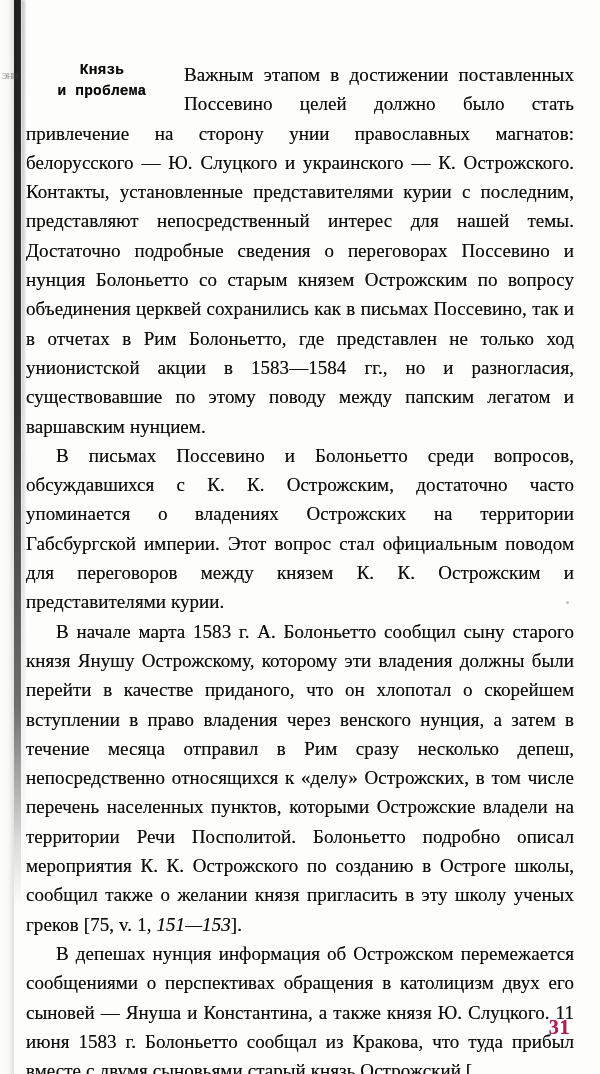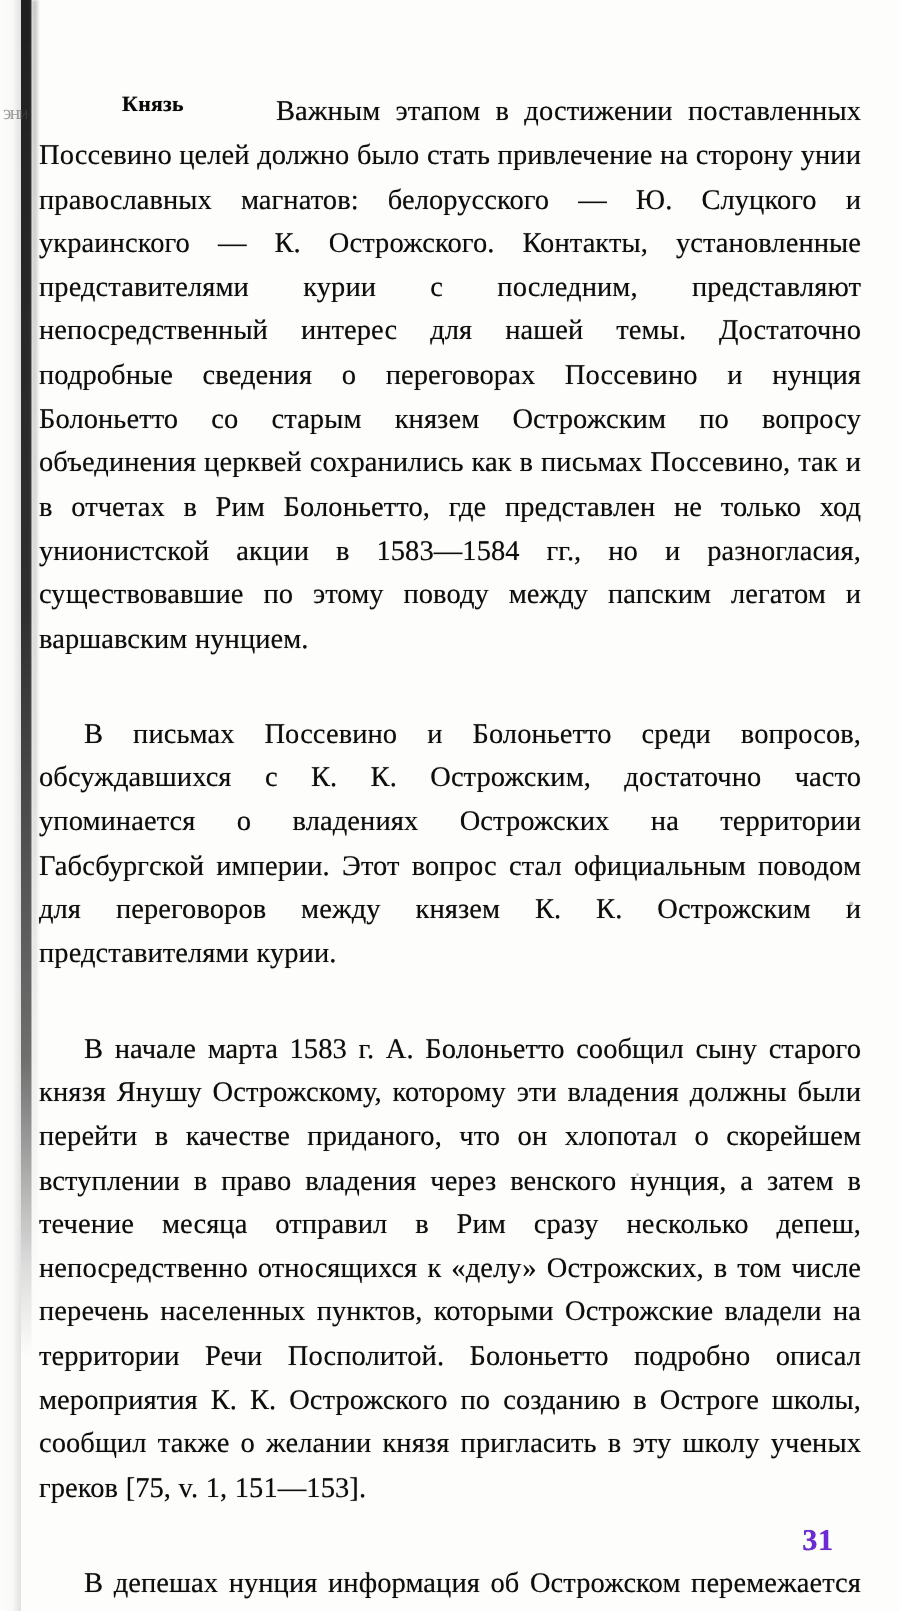--- a/index.html
+++ b/index.html
@@ -87,79 +87,81 @@
   .side-heading {
     float: left;
     width: 152px;
     margin: 0 6px 0 0;
     text-align: center;
     font-weight: bold;
     font-size: 14.5px;
     line-height: 20.5px;
     letter-spacing: 0.2px;
     color: #080808;
+    font-family: Liberation Mono, monospace;
   }
   .side-heading .l {
     display: block;
     white-space: nowrap;
   }
 
   p.body {
     margin: 0;
     font-size: 19px;
     line-height: 29.3px;
     text-align: justify;
     text-justify: inter-word;
     letter-spacing: 0.05px;
     word-spacing: 0.2px;
     hyphens: none;
   }
   p.body.indent {
     text-indent: 30px;
-    margin-top: 34px;
   }
   p.body.first {
     text-indent: 0;
   }
 
   .it {
+    font-style: italic;
   }
 
   
   #page .textblock,
   #page .folio {
     text-shadow: 0 0 0.55px rgba(0,0,0,0.55);
   }
 
   .folio {
     position: absolute;
-    right: 44px;
+    right: 30px;
     top: 1016px;
     font-size: 20.2px;
     font-weight: bold;
     letter-spacing: 0.5px;
-    color: #6d28d9;
+    color: #be185d;
   }
 </style>
 </head>
 <body>
 
 <div id="page">
 
   <div class="gutter-edge"></div>
   <div class="gutter-stripe"></div>
   <div class="gutter-stripe-inner"></div>
   <div class="bleed" style="top:60px;height:440px;">эни ц. мчэо  у- оь  ВсчроК</div>
   <div class="speck" style="left:566px;top:601px;width:3px;height:3px;"></div>
   <div class="speck" style="left:424px;top:782px;width:2px;height:2px;"></div>
 
   <div class="textblock">
 
     <div class="side-heading">
       <span class="l">Князь</span>
+      <span class="l">и проблема</span>
     </div>
 
     <p class="body first">
       <span>Важным этапом в достижении поставленных Поссевино целей должно было стать привлечение на сторону унии православных магнатов: белорусского — Ю. Слуцкого и украинского — К. Острожского. Контакты, установленные представителями курии с последним, представляют непосредственный интерес для нашей темы. Достаточно подробные сведения о переговорах Поссевино и нунция Болоньетто со старым князем Острожским по вопросу объединения церквей сохранились как в письмах Поссевино, так и в отчетах в Рим Болоньетто, где представлен не только ход унионистской акции в 1583—1584 гг., но и разногласия, существовавшие по этому поводу между папским легатом и варшавским нунцием.</span>
     </p>
 
     <p class="body indent">
       <span>В письмах Поссевино и Болоньетто среди вопросов, обсуждавшихся с К. К. Острожским, достаточно часто упоминается о владениях Острожских на территории Габсбургской империи. Этот вопрос стал официальным поводом для переговоров между князем К. К. Острожским и представителями курии.</span>
     </p>
 

